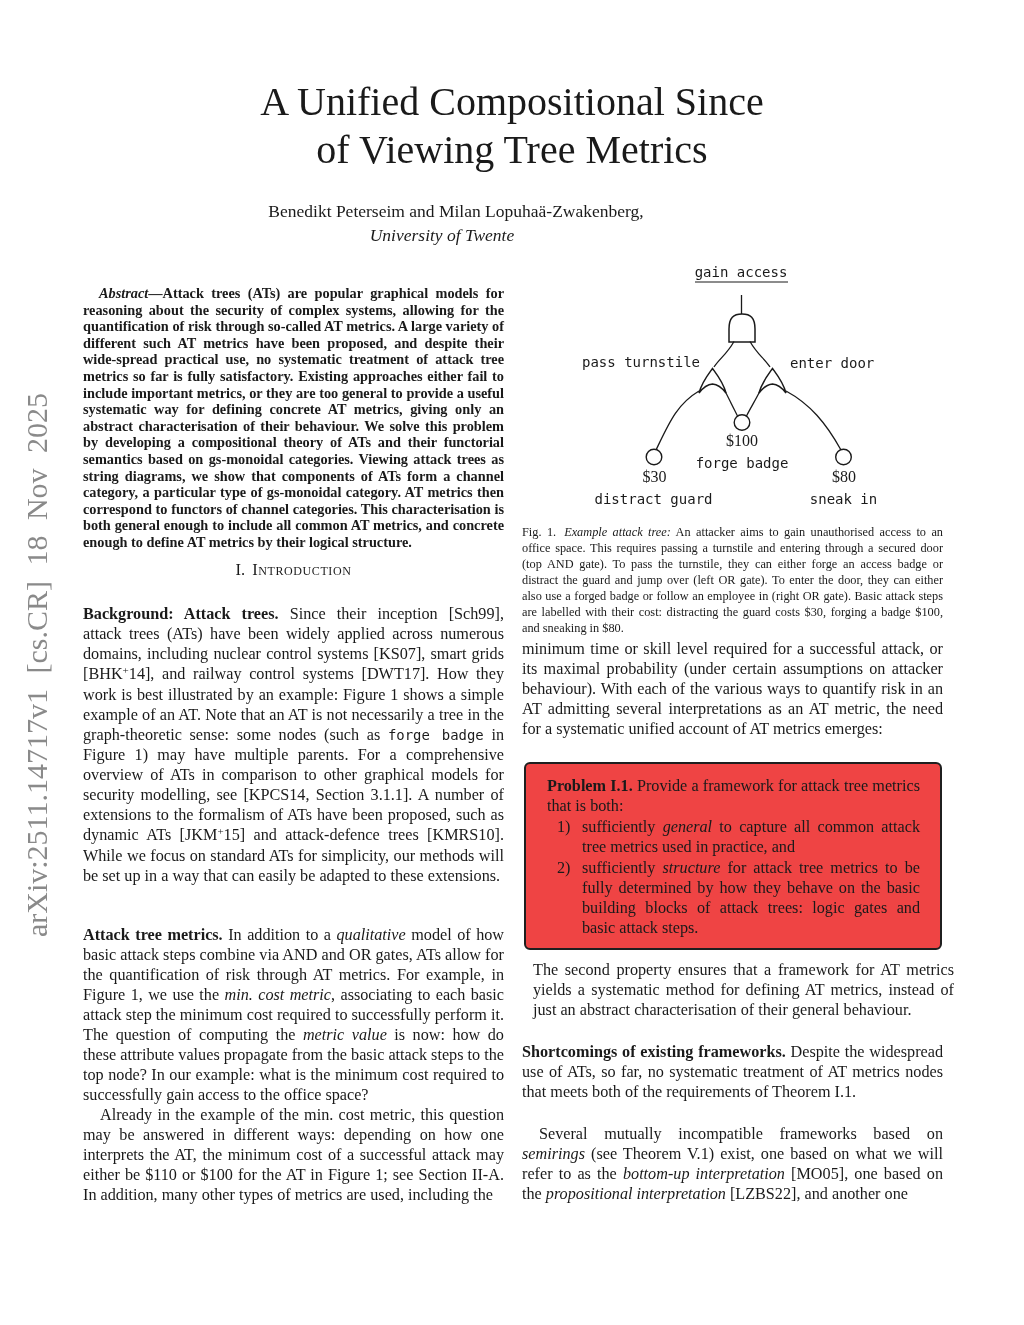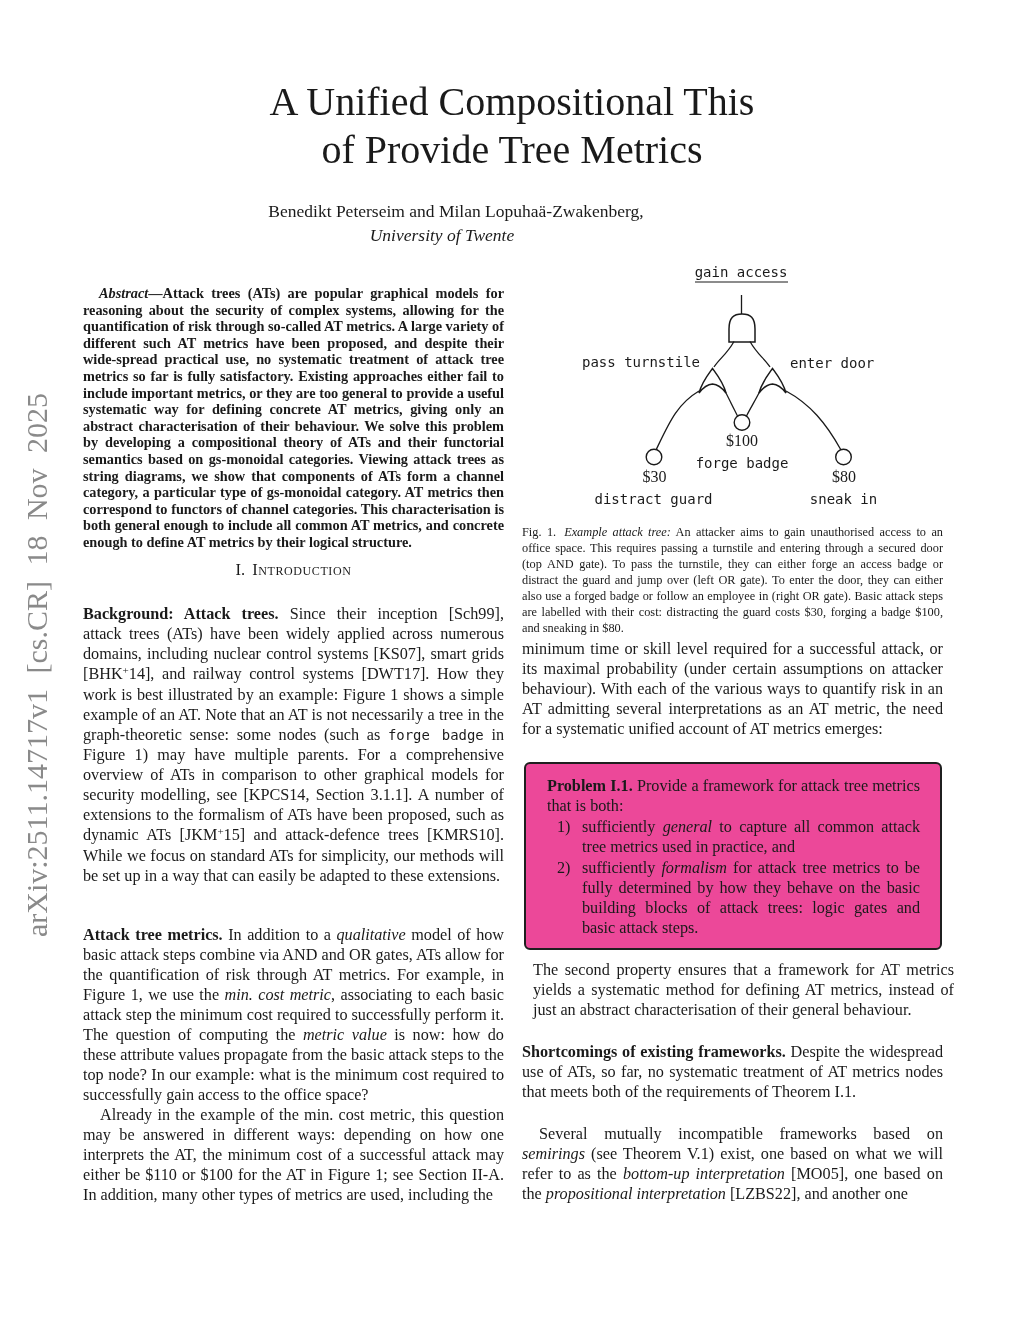--- a/index.html
+++ b/index.html
@@ -29,40 +29,40 @@
   #sec1-heading .sc{font-variant:small-caps;letter-spacing:0.6px;margin-left:7px;}
   #p-background{top:604px;}
   #p-metrics{top:925px;}
   #p-already{top:1105px;text-indent:17px;}
   
   #figure-svg{left:520px;top:255px;}
   #fig-caption{top:524px;font-size:12.3px;line-height:16px;text-align:justify;}
   #fig-caption .figlabel{margin-right:8px;}
   #p-minimum{top:639px;}
   #problem-box{left:524px;top:762px;width:418px;box-sizing:border-box;
-    border:2px solid #1f1f1f;border-radius:6px;background:#ec4899;
+    border:2px solid #1f1f1f;border-radius:6px;background:#ef4444;
     padding:12px 20px 10px 21px;font-size:16.2px;line-height:20px;}
   .pbox-lead{text-align:justify;}
   .pitem{position:relative;padding-left:35px;text-align:justify;margin-top:1px;}
   .pitem .num{position:absolute;left:10px;}
   #p-second{top:960px;margin-left:11px;}
   #p-shortcomings{top:1042px;}
   #p-several{top:1124px;text-indent:17px;}
   
   .figmono{font-family:"DejaVu Sans Mono",monospace;font-size:14px;fill:#1a1a1a;}
   .figserif{font-family:"Liberation Serif",serif;font-size:16px;fill:#1a1a1a;}
 </style>
 </head>
 <body>
 
 <div class="abs" id="arxiv-stamp">arXiv:2511.14717v1 [cs.CR] 18 Nov 2025</div>
 
 <div class="abs" id="title">
-  <div>A Unified Compositional This</div>
-  <div>of Provide Tree Metrics</div>
+  <div>A Unified Compositional Since</div>
+  <div>of Viewing Tree Metrics</div>
 </div>
 <div class="abs" id="authors">Benedikt Peterseim and Milan Lopuhaä-Zwakenberg,</div>
 <div class="abs" id="affiliation">University of Twente</div>
 
 <div class="abs colL" id="abstract"><span class="bi">Abstract</span><span class="b">—Attack trees (ATs) are popular graphical models for reasoning about the security of complex systems, allowing for the quantification of risk through so-called AT metrics. A large variety of different such AT metrics have been proposed, and despite their wide-spread practical use, no systematic treatment of attack tree metrics so far is fully satisfactory. Existing approaches either fail to include important metrics, or they are too general to provide a useful systematic way for defining concrete AT metrics, giving only an abstract characterisation of their behaviour. We solve this problem by developing a compositional theory of ATs and their functorial semantics based on gs-monoidal categories. Viewing attack trees as string diagrams, we show that components of ATs form a channel category, a particular type of gs-monoidal category. AT metrics then correspond to functors of channel categories. This characterisation is both general enough to include all common AT metrics, and concrete enough to define AT metrics by their logical structure.</span></div>
 
 <div class="abs colL" id="sec1-heading">
   <span>I.</span><span class="sc">Introduction</span>
 </div>
 
@@ -114,21 +114,21 @@
 <div class="abs colR body-text" id="p-minimum"><span>minimum time or skill level required for a successful attack, or its maximal probability (under certain assumptions on attacker behaviour). With each of the various ways to quantify risk in an AT admitting several interpretations as an AT metric, the need for a systematic unified account of AT metrics emerges:</span></div>
 
 <div class="abs" id="problem-box">
   <div class="pbox-lead"><span class="b">Problem I.1. </span><span>Provide a framework for attack tree metrics that is both:</span></div>
   <div class="pitem">
     <span class="num">1)</span>
     <span><span>sufficiently </span><span class="i">general</span><span> to capture all common attack tree metrics used in practice, and</span></span>
   </div>
   <div class="pitem">
     <span class="num">2)</span>
-    <span><span>sufficiently </span><span class="i">formalism</span><span> for attack tree metrics to be fully determined by how they behave on the basic building blocks of attack trees: logic gates and basic attack steps.</span></span>
+    <span><span>sufficiently </span><span class="i">structure</span><span> for attack tree metrics to be fully determined by how they behave on the basic building blocks of attack trees: logic gates and basic attack steps.</span></span>
   </div>
 </div>
 
 <div class="abs colR body-text" id="p-second"><span>The second property ensures that a framework for AT metrics yields a systematic method for defining AT metrics, instead of just an abstract characterisation of their general behaviour.</span></div>
 
 <div class="abs colR body-text" id="p-shortcomings"><span class="b">Shortcomings of existing frameworks. </span><span>Despite the widespread use of ATs, so far, no systematic treatment of AT metrics nodes that meets both of the requirements of Theorem I.1.</span></div>
 
 <div class="abs colR body-text" id="p-several"><span>Several mutually incompatible frameworks based on </span><span class="i">semirings</span><span> (see Theorem V.1) exist, one based on what we will refer to as the </span><span class="i">bottom-up interpretation</span><span> [MO05], one based on the </span><span class="i">propositional interpretation</span><span> [LZBS22], and another one</span></div>
 
 </body></html>

